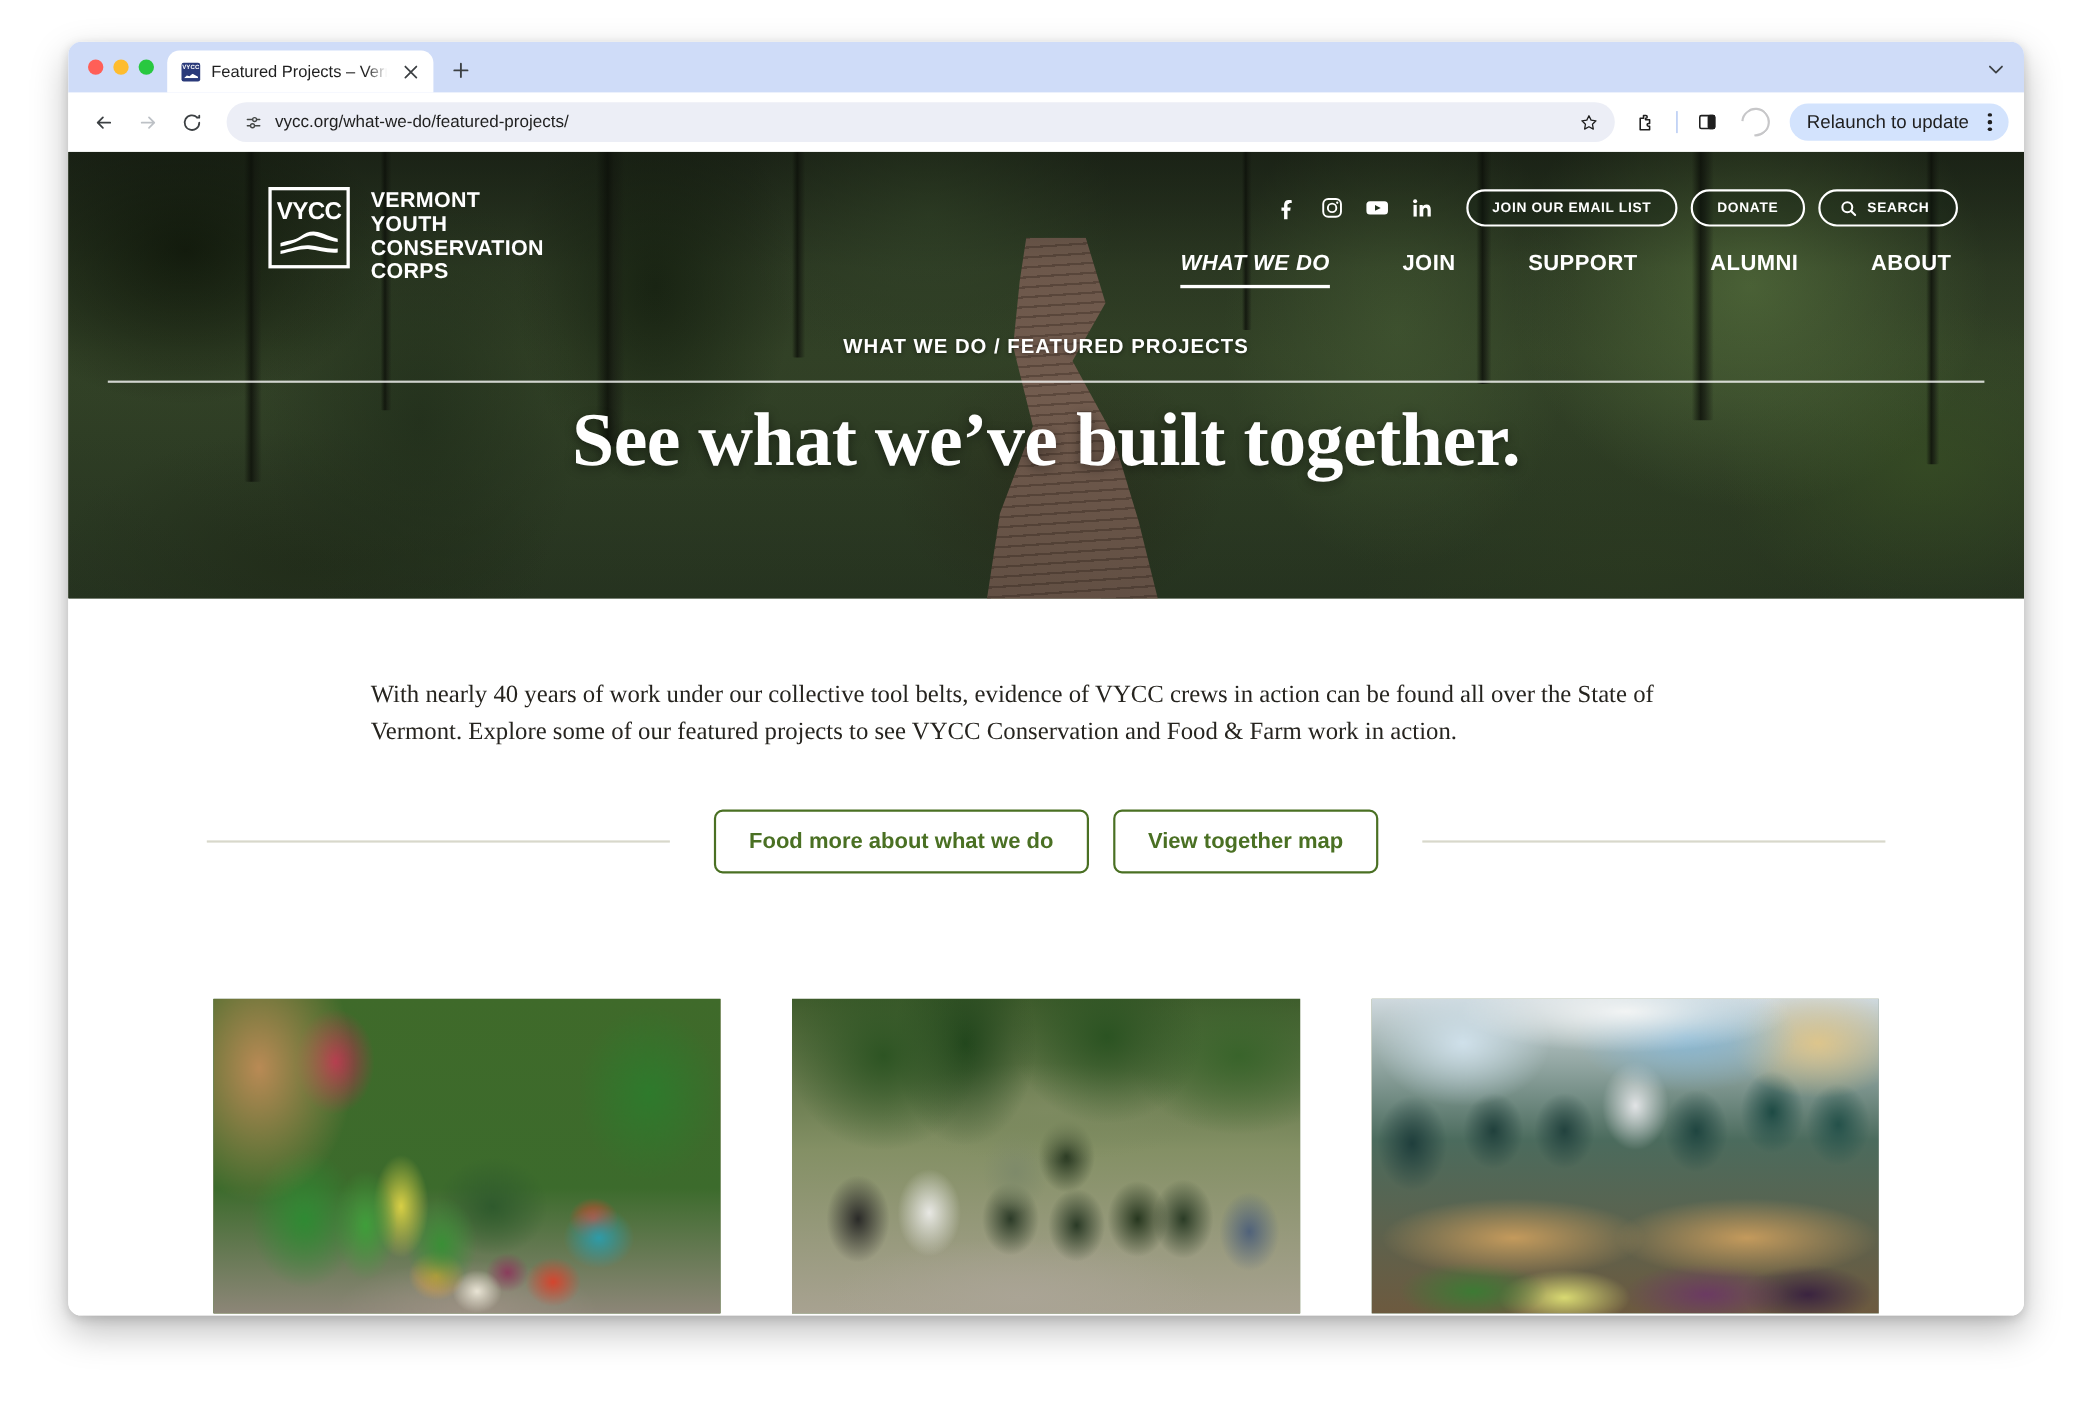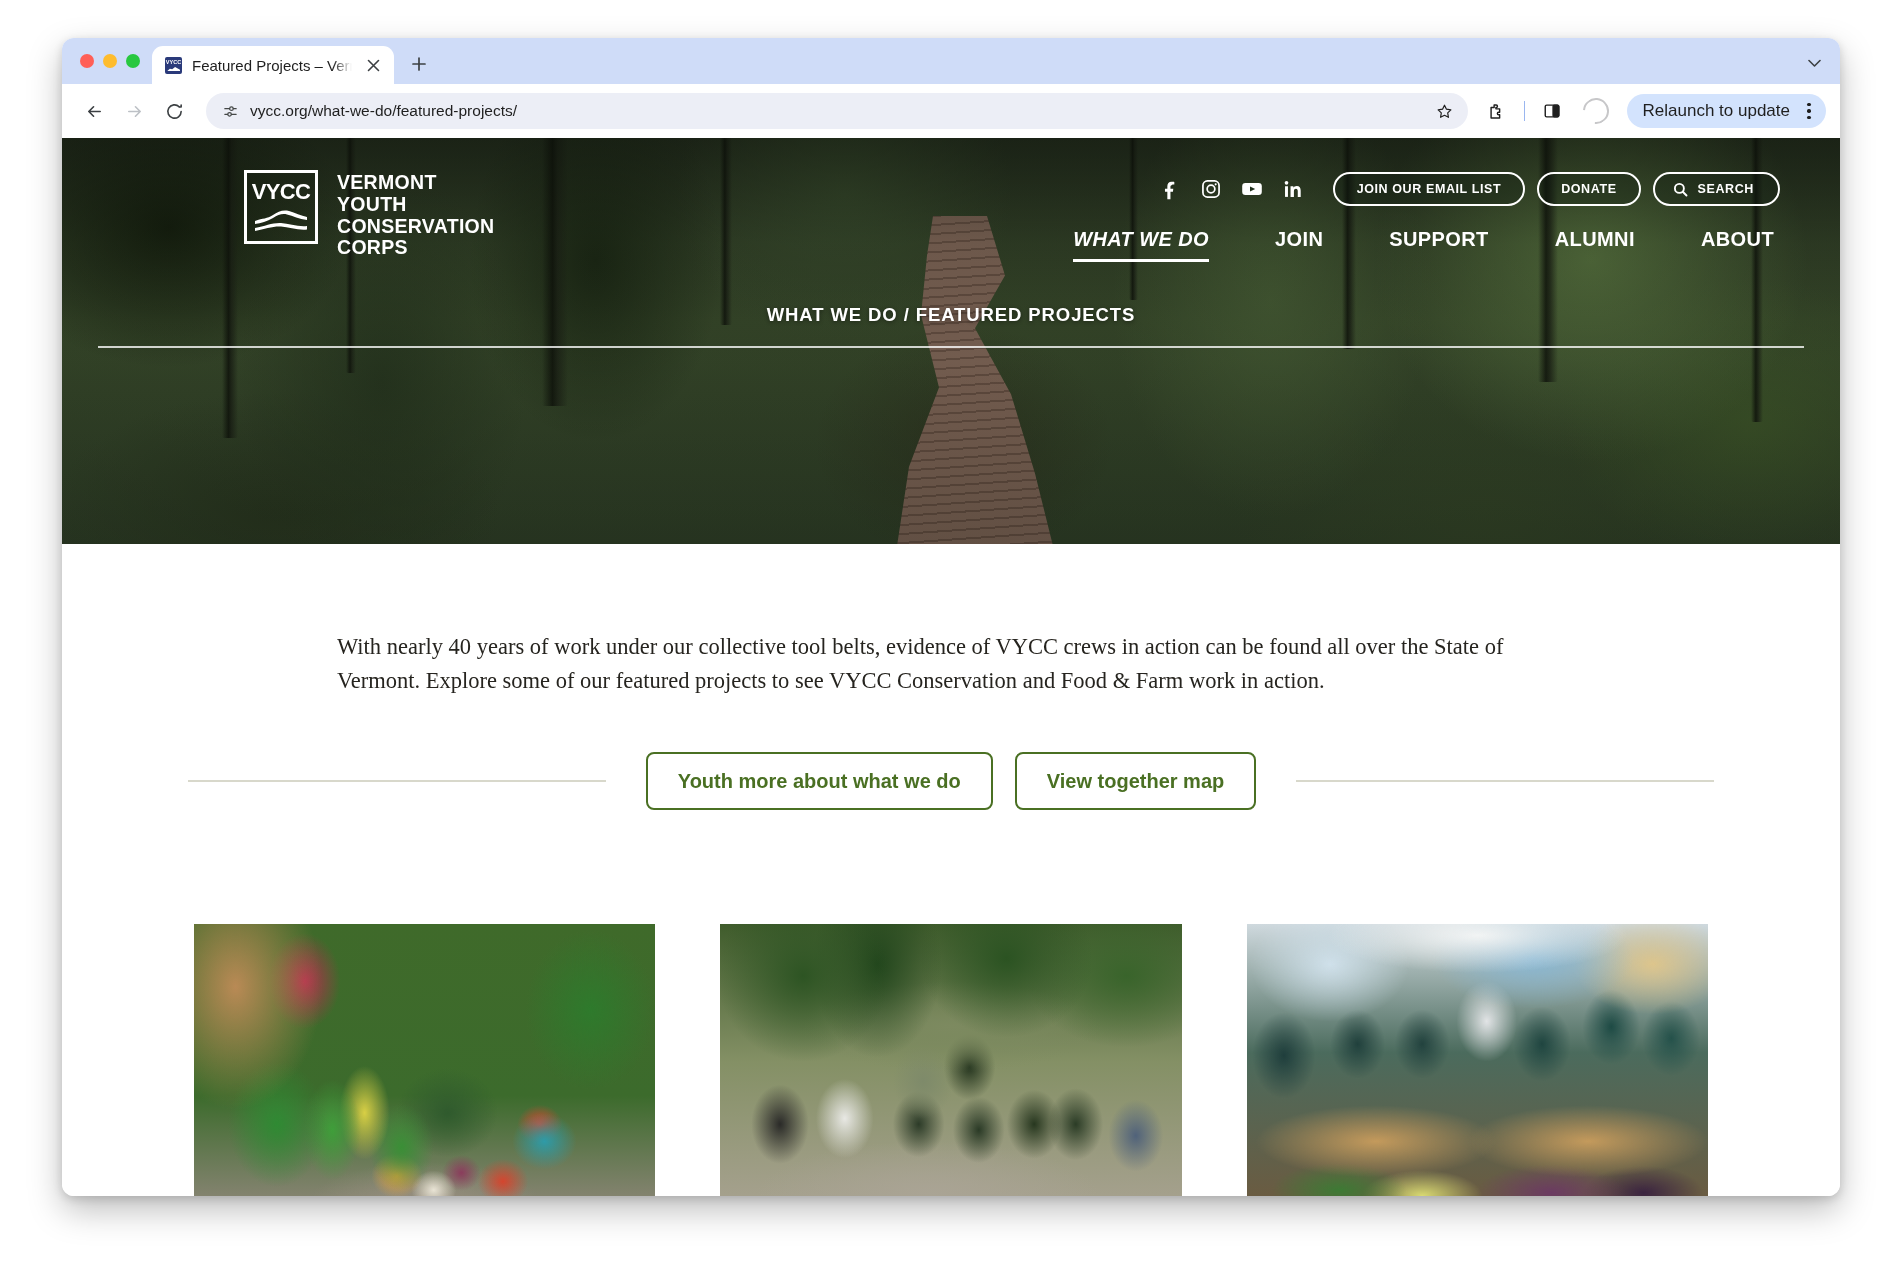--- a/index.html
+++ b/index.html
@@ -386,21 +386,21 @@
     text-shadow: 0 2px 10px rgba(0,0,0,0.42);
     letter-spacing: -0.5px;
   }
 
   
   .intro {
     padding: 70px 0 0 0;
   }
   .intro-copy {
     max-width: 1500px;
-    margin: 16px auto;
+    margin: 0 auto;
     padding: 0 136px;
     font-family: "Liberation Serif", serif;
     font-size: 22.5px;
     line-height: 1.52;
     color: #26241f;
   }
 
   .cta-row {
     display: flex;
     align-items: center;
@@ -689,29 +689,30 @@
             <span class="nav-link">SUPPORT</span>
             <span class="nav-link">ALUMNI</span>
             <span class="nav-link">ABOUT</span>
           </nav>
         </div>
       </div>
 
       <div class="hero-text">
         <div class="breadcrumb">WHAT WE DO / FEATURED PROJECTS</div>
         <div class="hero-rule"></div>
+        <h1 class="hero-title">See what we’ve built together.</h1>
       </div>
     </section>
 
     <section class="intro">
       <p class="intro-copy">With nearly 40 years of work under our collective tool belts, evidence of VYCC crews in action can be found all over the State of Vermont. Explore some of our featured projects to see VYCC Conservation and Food &amp; Farm work in action.</p>
 
       <div class="cta-row">
         <span class="cta-rule left"></span>
-        <a class="cta-btn">Youth more about what we do</a>
+        <a class="cta-btn">Food more about what we do</a>
         <a class="cta-btn">View together map</a>
         <span class="cta-rule right"></span>
       </div>
     </section>
 
     <section class="cards">
       <div class="card">
         <div class="card-img">
           <span class="photo-veg"></span>
         </div>

